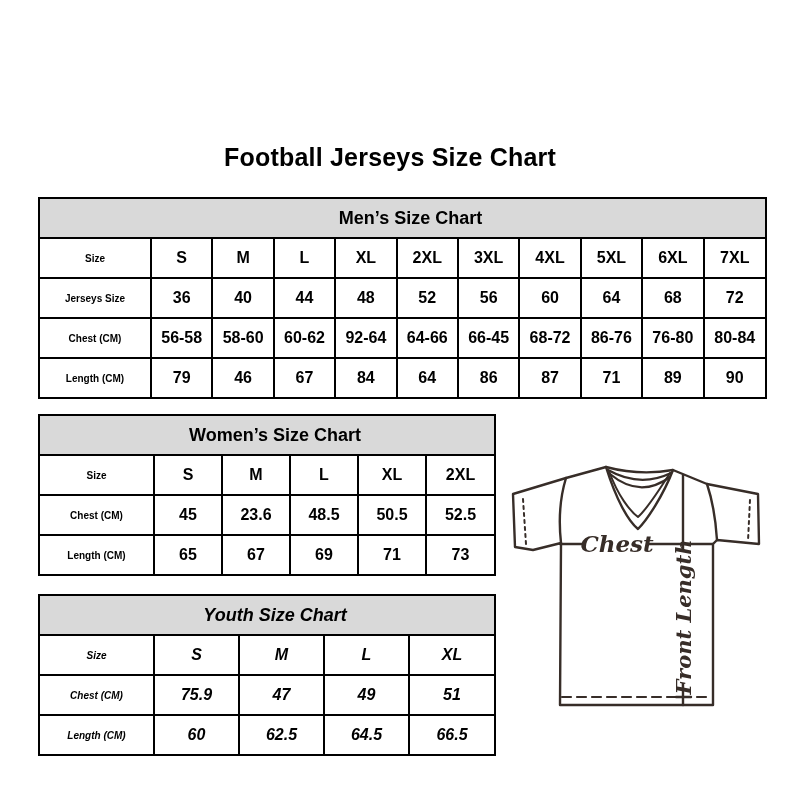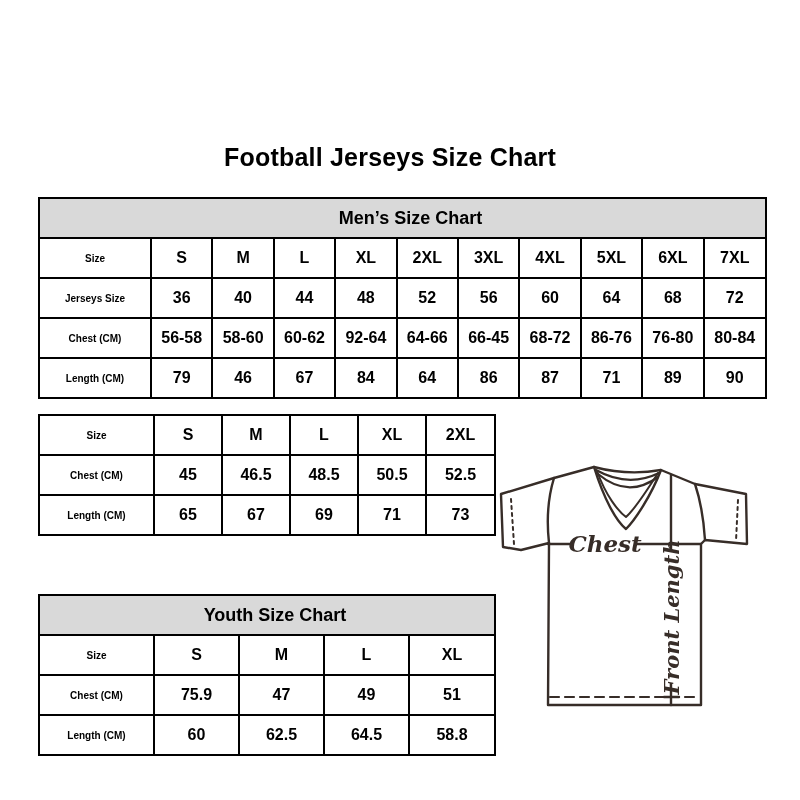--- a/index.html
+++ b/index.html
@@ -34,23 +34,23 @@
   }
   .size-table tr:first-child td{border-top:none;}
   .size-table td:first-child{border-left:none;}
   .size-table td:last-child{border-right:none;}
   .size-table tr:last-child td{border-bottom:none;}
   .size-table td.label{font-size:10px;}
   .men{left:38px;top:150px;width:725px;}
   .men td:first-child{width:110px;}
   .women{left:38px;top:367px;width:454px;}
   .women td:first-child{width:113px;}
-  .youth{left:38px;top:547px;width:454px;}
+  .youth{left:38px;top:547px;width:454px;font-style:italic;}
   .youth td:first-child{width:113px;}
-  .jersey-wrap{position:absolute;left:488px;top:400px;width:280px;height:280px;color:var(--jersey-line);}
+  .jersey-wrap{position:absolute;left:500px;top:400px;width:280px;height:280px;color:var(--jersey-line);}
   .jersey-wrap svg{display:block;width:100%;height:100%;}
   .jersey-text{
     font-family:"DejaVu Serif",serif;font-style:italic;font-weight:bold;
   }
 </style>
 </head>
 <body>
 
 <div class="canvas">
 
@@ -110,34 +110,35 @@
             <td>87</td>
             <td>71</td>
             <td>89</td>
             <td>90</td>
           </tr>
         </tbody>
       </table>
   </section>
 
   <section class="size-table women">
+    <div class="band">Women’s Size Chart</div>
     <table>
         <tbody>
           <tr>
             <td class="label">Size</td>
             <td>S</td>
             <td>M</td>
             <td>L</td>
             <td>XL</td>
             <td>2XL</td>
           </tr>
           <tr>
             <td class="label">Chest (CM)</td>
             <td>45</td>
-            <td>46.5</td>
+            <td>23.6</td>
             <td>48.5</td>
             <td>50.5</td>
             <td>52.5</td>
           </tr>
           <tr>
             <td class="label">Length (CM)</td>
             <td>65</td>
             <td>67</td>
             <td>69</td>
             <td>71</td>
@@ -163,21 +164,21 @@
             <td>75.9</td>
             <td>47</td>
             <td>49</td>
             <td>51</td>
           </tr>
           <tr>
             <td class="label">Length (CM)</td>
             <td>60</td>
             <td>62.5</td>
             <td>64.5</td>
-            <td>58.8</td>
+            <td>66.5</td>
           </tr>
         </tbody>
       </table>
   </section>
 
   <div class="jersey-wrap">
     <svg viewBox="0 0 280 280" xmlns="http://www.w3.org/2000/svg">
       <g fill="none" stroke="currentColor" stroke-width="2.4" stroke-linejoin="round" stroke-linecap="round">
 
         <path fill="#ffffff" d="M106,20 L66,31 L13,47 L15,100 L33,103 L61,96 L60,258 L213,258 L213,97 L217,93 L259,97 L258,47 L207,37 L173,23 Q140,29 106,20 Z"></path>

